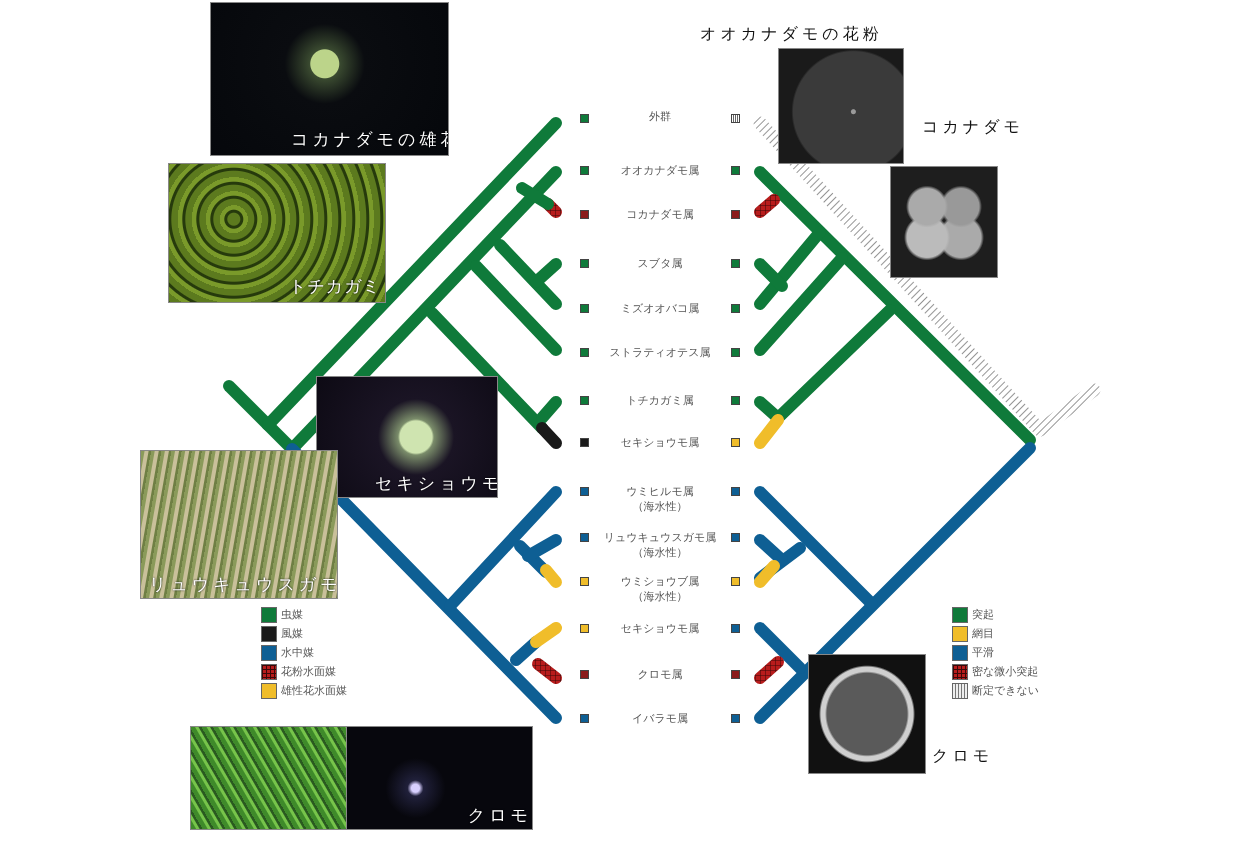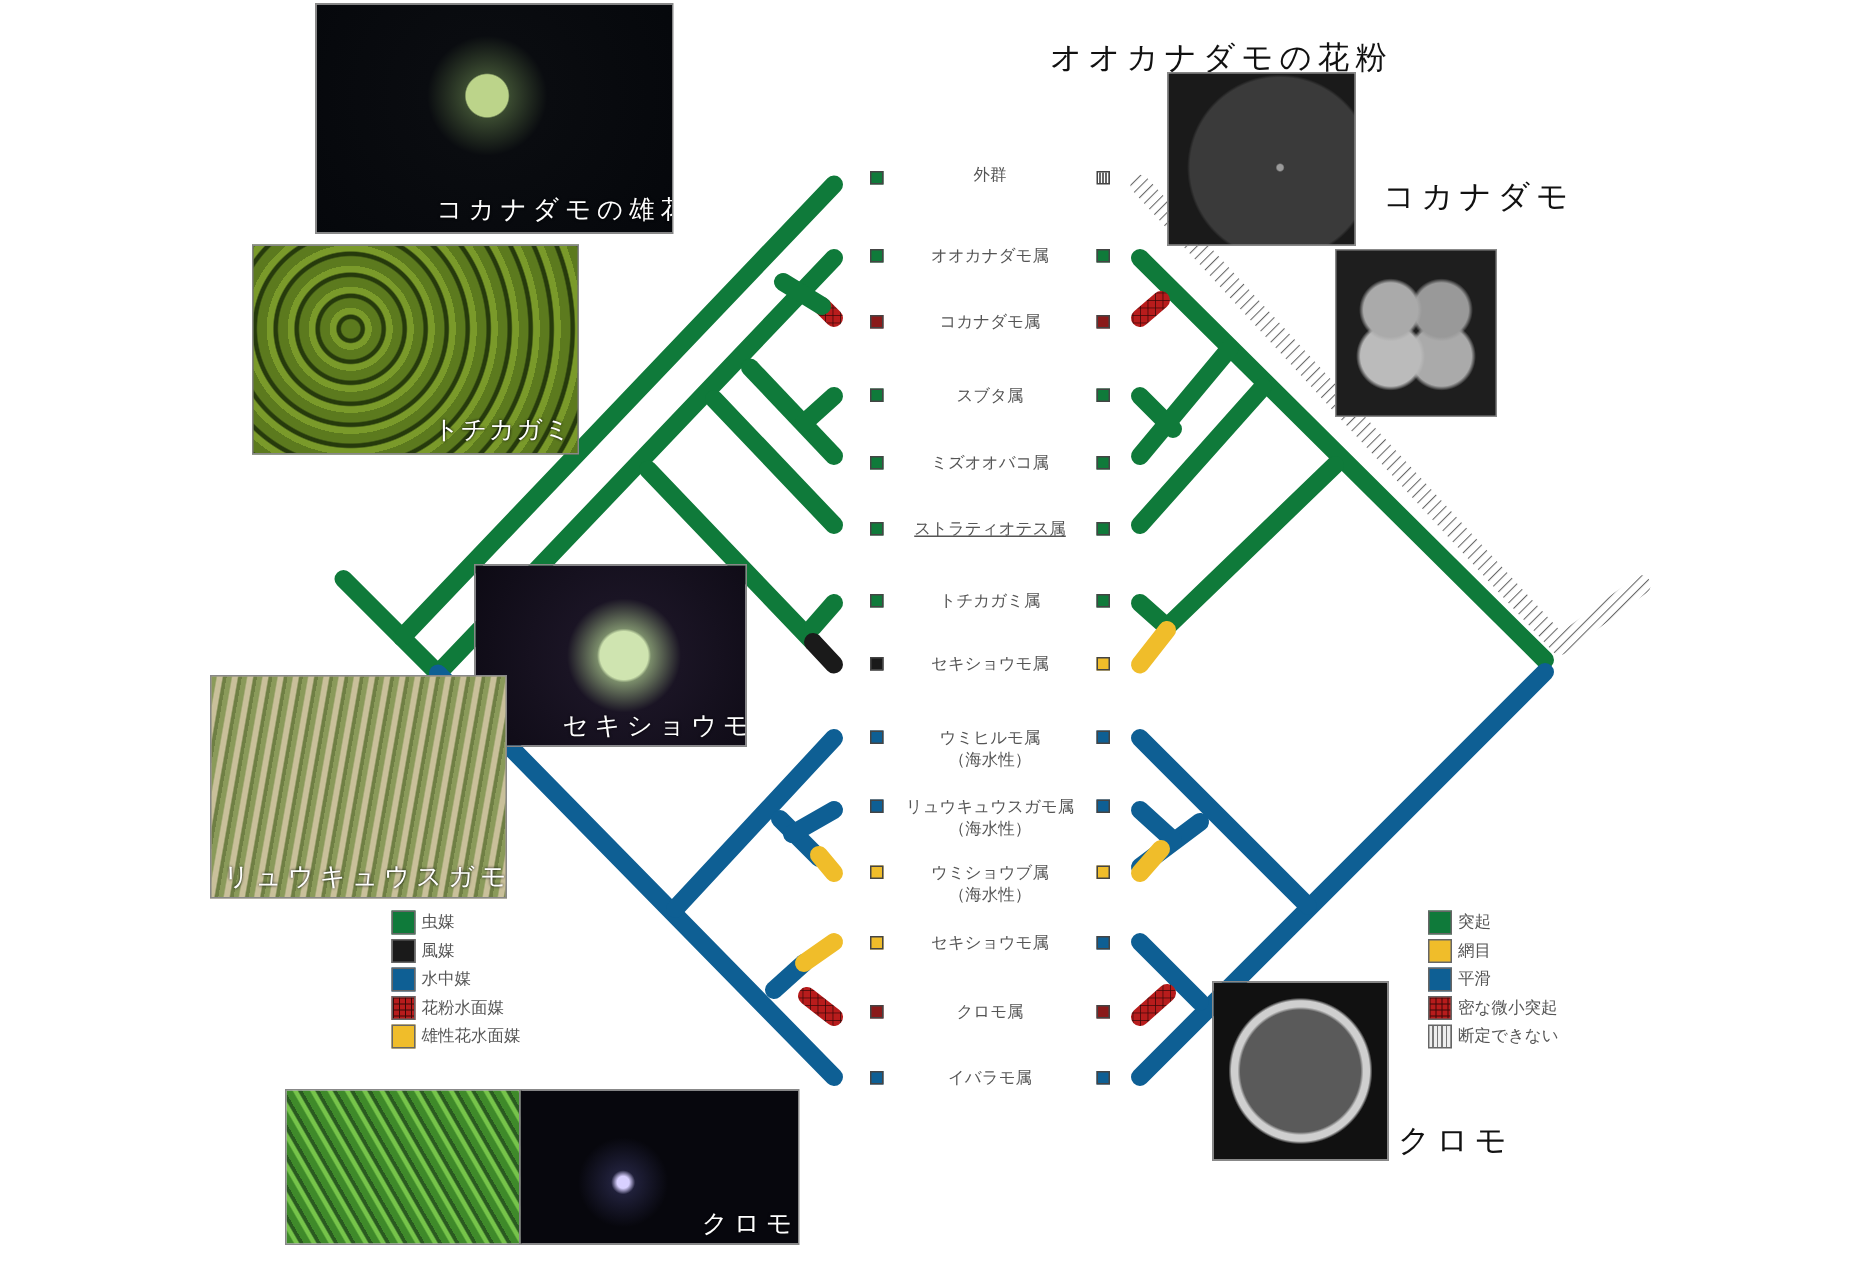--- a/index.html
+++ b/index.html
@@ -4,21 +4,21 @@
 <style>
   html, body { margin:0; padding:0; background:#ffffff; }
   body { width:1240px; height:842px; position:relative; overflow:hidden; font-family:"DejaVu Sans", sans-serif; }
   .photo { position:absolute; overflow:hidden; border:1px solid #888; }
   .photo .cap { position:absolute; color:#ffffff; font-size:17px; letter-spacing:4px; white-space:nowrap; text-shadow:0 0 2px #000; }
   .taxon { position:absolute; left:0; width:170px; text-align:center; font-size:11px; color:#555; line-height:15px; }
   .sq { position:absolute; width:9px; height:9px; border:1px solid #444; box-sizing:border-box; }
   .legend { position:absolute; font-size:11px; color:#555; }
   .legend .row { display:flex; align-items:center; height:19px; }
   .legend .sw { width:16px; height:16px; border:1px solid #666; box-sizing:border-box; margin-right:4px; }
-  .title-text { position:absolute; color:#111; font-size:21px; letter-spacing:4px; white-space:nowrap; }
+  .title-text { position:absolute; color:#111; font-size:16px; letter-spacing:4px; white-space:nowrap; }
   svg { position:absolute; left:0; top:0; }
 </style>
 </head>
 <body>
 
 <svg width="1240" height="842">
   <defs>
     <pattern id="grid" width="5" height="5" patternUnits="userSpaceOnUse">
       <rect width="5" height="5" fill="#b81c1c"></rect>
       <path d="M0 0 H5 M0 0 V5" stroke="#3a0808" stroke-width="1"></path>
@@ -132,21 +132,21 @@
     <span class="taxon" style="left:575px;top:256px;">スブタ属</span>
     <span class="sq" style="left:731px;top:259px;background:#0f7a3a;"></span>
   </div>
   <div>
     <span class="sq" style="left:580px;top:304px;background:#0f7a3a;"></span>
     <span class="taxon" style="left:575px;top:301px;">ミズオオバコ属</span>
     <span class="sq" style="left:731px;top:304px;background:#0f7a3a;"></span>
   </div>
   <div>
     <span class="sq" style="left:580px;top:348px;background:#0f7a3a;"></span>
-    <span class="taxon" style="left:575px;top:345px;text-decoration:underline;">ストラティオテス属</span>
+    <span class="taxon" style="left:575px;top:345px;">ストラティオテス属</span>
     <span class="sq" style="left:731px;top:348px;background:#0f7a3a;"></span>
   </div>
   <div>
     <span class="sq" style="left:580px;top:396px;background:#0f7a3a;"></span>
     <span class="taxon" style="left:575px;top:393px;">トチカガミ属</span>
     <span class="sq" style="left:731px;top:396px;background:#0f7a3a;"></span>
   </div>
   <div>
     <span class="sq" style="left:580px;top:438px;background:#1a1a1a;"></span>
     <span class="taxon" style="left:575px;top:435px;">セキショウモ属</span>

